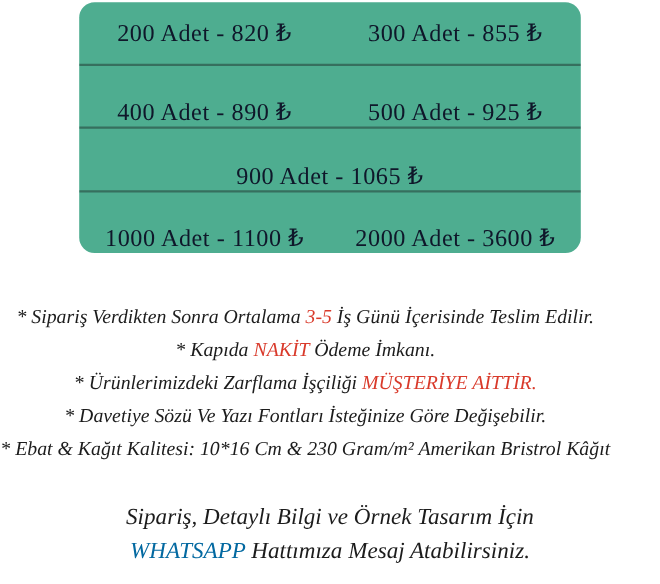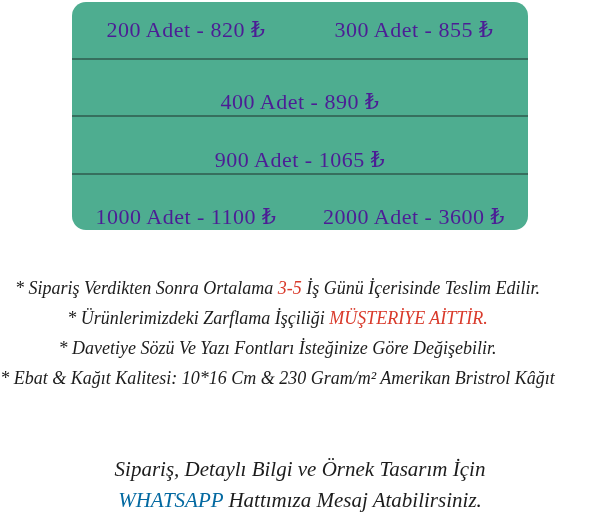--- a/index.html
+++ b/index.html
@@ -25,21 +25,21 @@
     flex-direction: column;
     overflow: hidden;
   }
   .price-row { flex: 1; display: flex; }
   .price-row + .price-row { border-top: 2px solid rgba(30, 50, 44, 0.5); align-items: flex-end; }
   .price-cell {
     flex: 1;
     display: flex;
     align-items: center;
     justify-content: center;
-    color: #4c1d95;
+    color: #0f172a;
     font-size: 22px;
     letter-spacing: 0.5px;
     white-space: nowrap;
   }
 
   
   .notes {
     position: absolute;
     top: 273px;
     left: 0;
@@ -72,33 +72,37 @@
 
 <div class="stage">
 
   <div class="price-table">
     <div class="price-row">
       <div class="price-cell">200 Adet - 820 ₺</div>
       <div class="price-cell">300 Adet - 855 ₺</div>
     </div>
     <div class="price-row">
       <div class="price-cell">400 Adet - 890 ₺</div>
+      <div class="price-cell">500 Adet - 925 ₺</div>
     </div>
     <div class="price-row">
       <div class="price-cell">900 Adet - 1065 ₺</div>
     </div>
     <div class="price-row">
       <div class="price-cell">1000 Adet - 1100 ₺</div>
       <div class="price-cell">2000 Adet - 3600 ₺</div>
     </div>
   </div>
 
   <div class="notes">
     <div class="note-line">
       <span>* Sipariş Verdikten Sonra Ortalama </span><span class="accent-red">3-5</span><span> İş Günü İçerisinde Teslim Edilir.</span>
+    </div>
+    <div class="note-line">
+      <span>* Kapıda </span><span class="accent-red">NAKİT</span><span> Ödeme İmkanı.</span>
     </div>
     <div class="note-line">
       <span>* Ürünlerimizdeki Zarflama İşçiliği </span><span class="accent-red">MÜŞTERİYE AİTTİR.</span><span></span>
     </div>
     <div class="note-line">
       <span>* Davetiye Sözü Ve Yazı Fontları İsteğinize Göre Değişebilir.</span>
     </div>
     <div class="note-line">
       <span>* Ebat &amp; Kağıt Kalitesi: 10*16 Cm &amp; 230 Gram/m² Amerikan Bristrol Kâğıt</span>
     </div>

